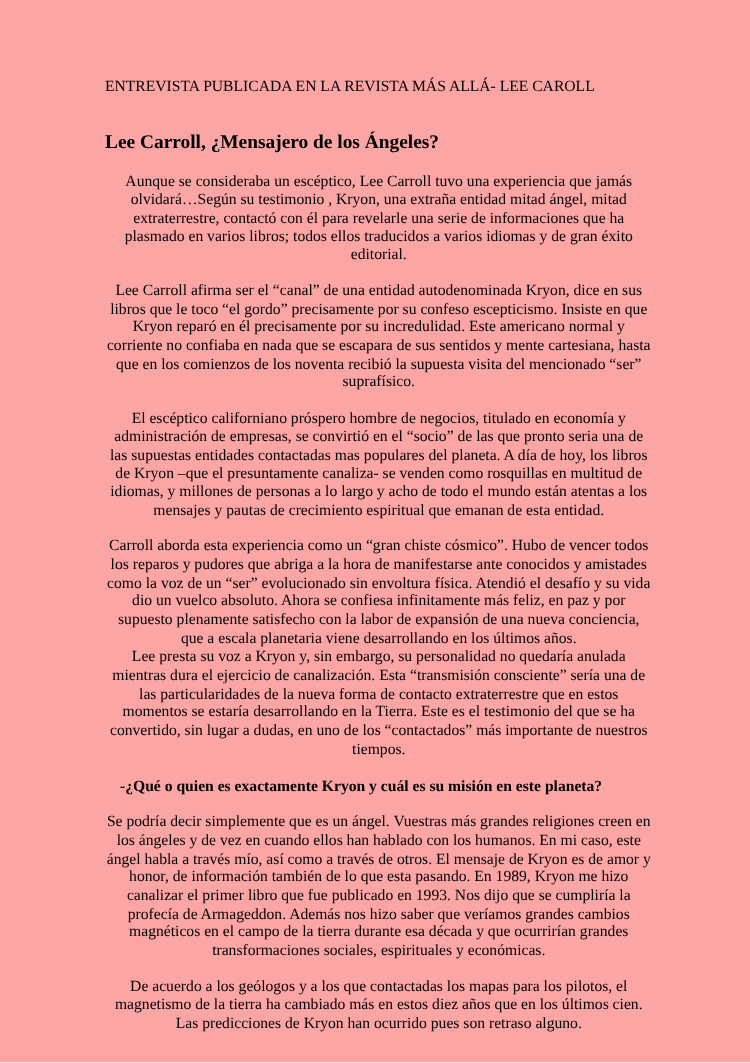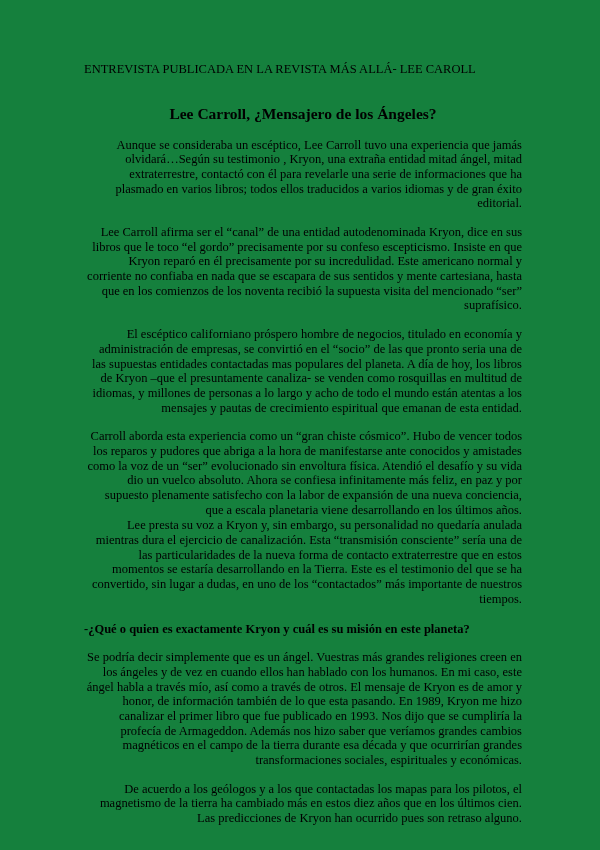--- a/index.html
+++ b/index.html
@@ -4,53 +4,52 @@
 <style>
   html, body {
     margin: 0;
     padding: 0;
     background: #ffffff;
   }
   .page {
     position: relative;
     width: 600px;
     height: 850px;
-    background: #15803d;
+    background: #fca5a5;
     overflow: hidden;
     box-sizing: border-box;
     padding: 62px 78px 0 84px;
     font-family: "Liberation Serif", "DejaVu Serif", serif;
     color: #000000;
   }
   .doc-header {
     font-size: 12.5px;
     line-height: 1.2;
     margin: 0 0 0 0;
   }
   .doc-title {
     font-size: 15.5px;
     font-weight: bold;
     line-height: 1.2;
     margin: 28px 0 0 0;
-    text-align: center;
   }
   .para {
     font-size: 12.5px;
     line-height: 1.175;
     margin: 14px 0 0 0;
-    text-align: right;
+    text-align: center;
   }
   .para.no-gap {
     margin-top: 1px;
   }
   .question {
     font-size: 12.5px;
     font-weight: bold;
     line-height: 1.175;
-    margin: 15px 0 0 0;
+    margin: 15px 0 0 12px;
   }
 </style>
 </head>
 <body>
 
 <div class="page">
   <div class="doc-header">ENTREVISTA PUBLICADA EN LA REVISTA MÁS ALLÁ- LEE CAROLL</div>
 
   <div class="doc-title">Lee Carroll, ¿Mensajero de los Ángeles?</div>
 

